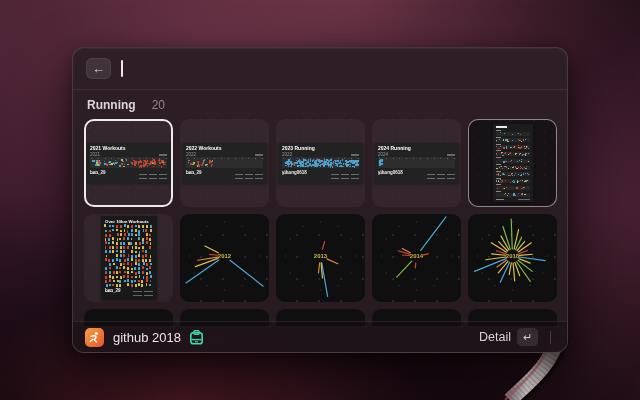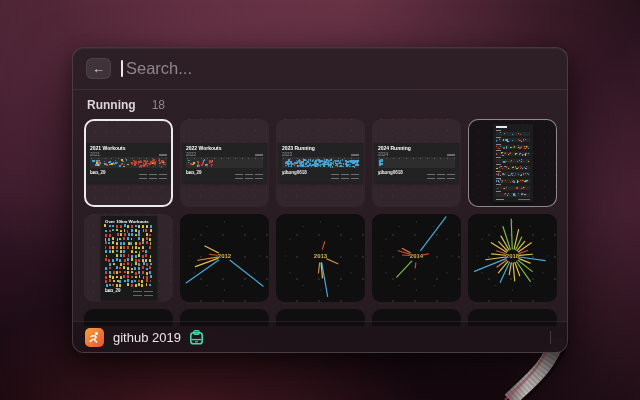--- a/index.html
+++ b/index.html
@@ -110,26 +110,25 @@
   <path d="M558 338 C549 368 527 383 510 400" stroke="rgba(0,0,0,.15)" stroke-width="15" fill="none" stroke-dasharray="1.5 2.5"></path>
   <path d="M551 340 C542 368 521 384 505 400" stroke="rgba(196,88,100,.6)" stroke-width="2.5" fill="none"></path>
 </svg>
 
 <div class="window">
   <div class="searchbar">
     <div class="back-btn">
       <span>←</span>
     </div>
     <div class="caret"></div>
-    <input class="search-input" type="text" placeholder="Search..." style="">
   </div>
   <div class="hr"></div>
   <div class="results-row">
     <span class="results-label">Running</span>
-    <span class="results-count">18</span>
+    <span class="results-count">20</span>
   </div>
   <div class="grid" id="grid">
       <div class="cell sel">
         <div class="ph">
           <div class="micro ph-title">2021 Workouts</div>
           <div class="micro ph-sub">2021</div>
           <div class="ph-wm"></div>
           <div class="ph-strip">
             <div class="ptick" style="left: 1px;"></div>
             <div class="ptick" style="left: 7.81818px;"></div>
@@ -1141,23 +1140,27 @@
     </div>
 
   <div class="footer">
     <div class="app-icon">
       <svg width="13" height="13" viewBox="0 0 13 13">
         <circle cx="8.4" cy="2.6" r="1.5" fill="#fff"></circle>
         <path d="M3 5.5 C5 4.2 7.5 4.6 8.2 6.2 L6.2 8.6 L8.6 11" stroke="#fff" stroke-width="1.4" fill="none" stroke-linecap="round" stroke-linejoin="round"></path>
         <path d="M2.2 10.4 L5 8.2" stroke="#fff" stroke-width="1.4" fill="none" stroke-linecap="round"></path>
       </svg>
     </div>
-    <span class="footer-title">github 2019</span>
+    <span class="footer-title">github 2018</span>
     <svg width="15" height="15" viewBox="0 0 15 15">
       <rect x="4.8" y="0.8" width="5.4" height="3.4" rx="1.2" fill="none" stroke="#3FD9A4" stroke-width="1.4"></rect>
       <rect x="1.8" y="2.8" width="11.4" height="11" rx="2.6" fill="none" stroke="#3FD9A4" stroke-width="1.6"></rect>
       <line x1="2.5" y1="9.6" x2="12.5" y2="9.6" stroke="#3FD9A4" stroke-width="1.4"></line>
       <line x1="6" y1="11.8" x2="9" y2="11.8" stroke="#3FD9A4" stroke-width="1.2"></line>
     </svg>
     <div class="spacer"></div>
+    <div class="kbd-group">
+      <span class="kbd-label">Detail</span>
+      <span class="keycap">↵</span>
+    </div>
     <div class="kbd-sep"></div>
   </div>
 </div>
 
 </body></html>

